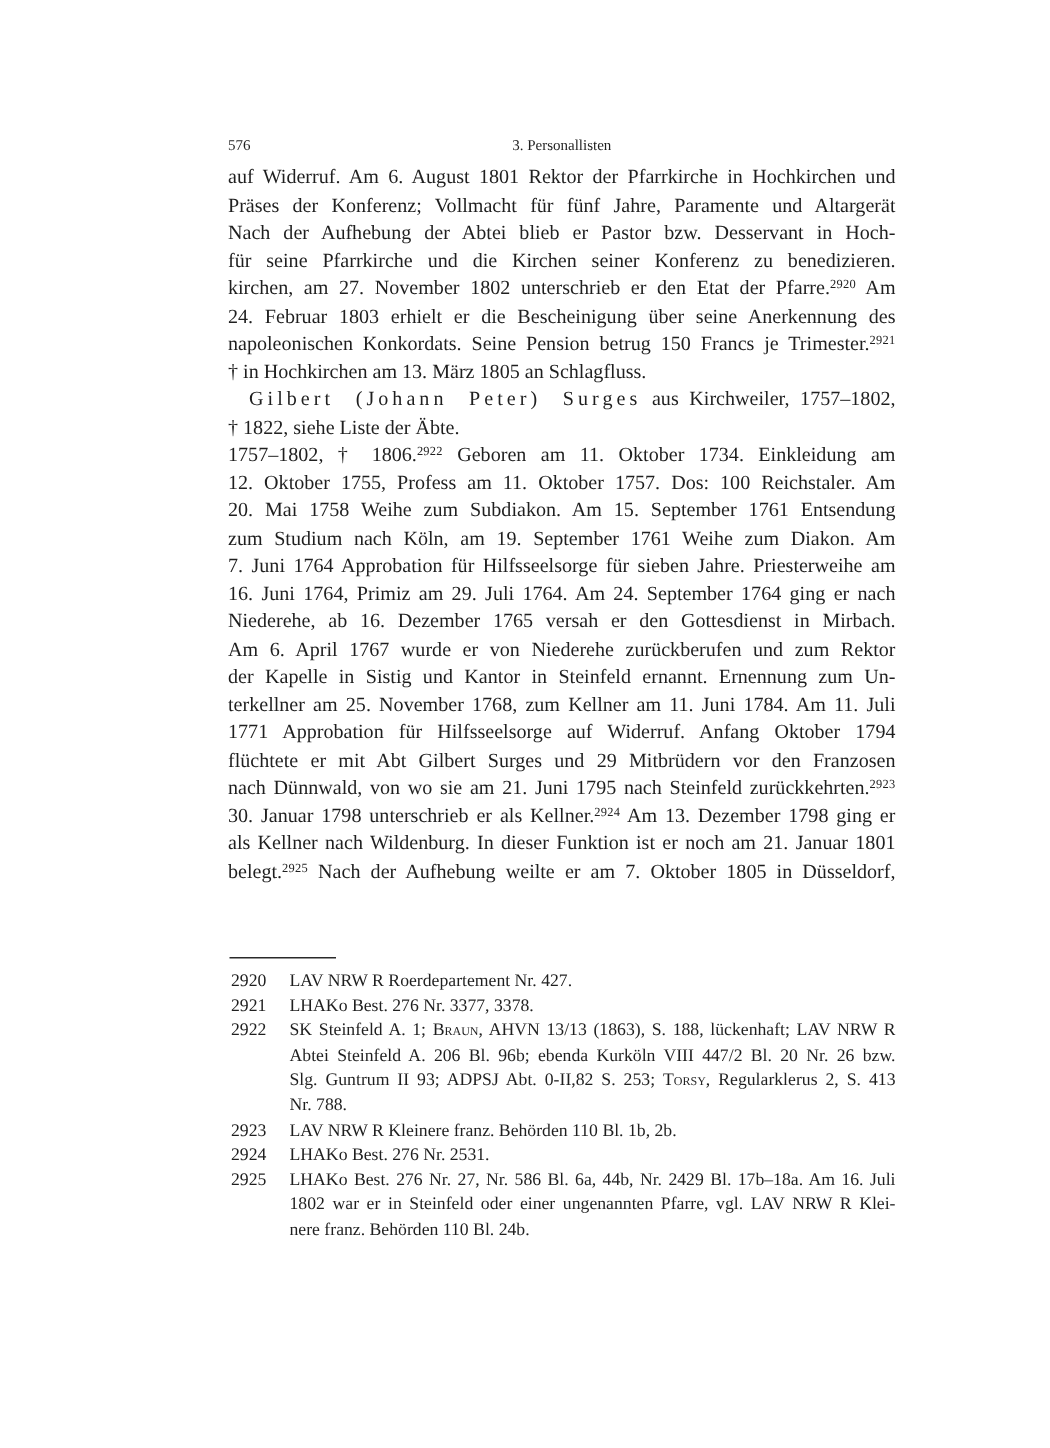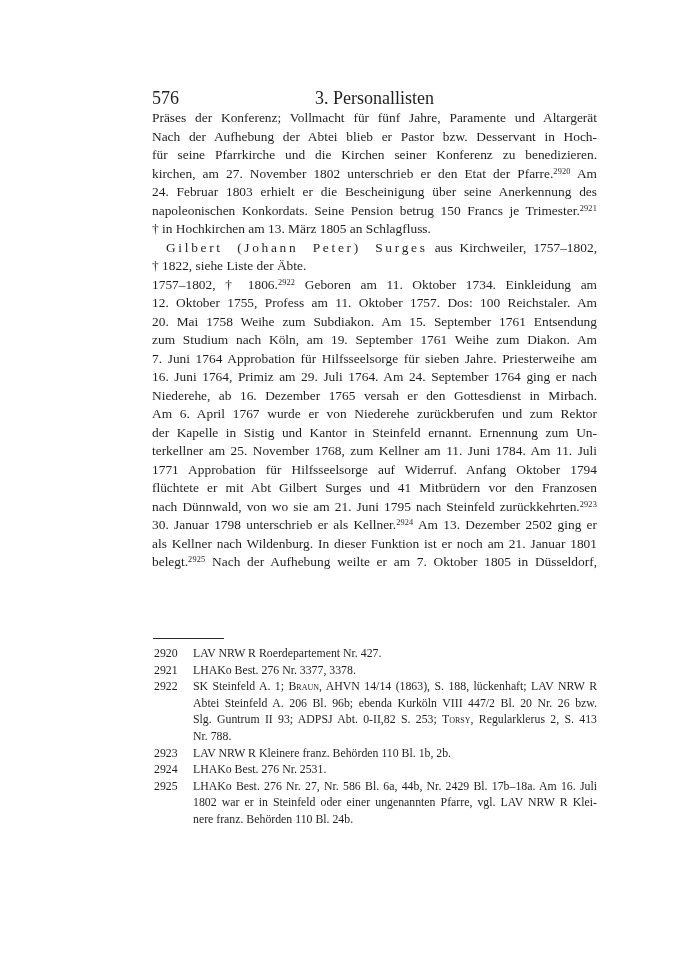--- a/index.html
+++ b/index.html
@@ -11,21 +11,21 @@
     color: #1f1f1f;
     font-family: "Liberation Serif", serif;
     overflow: hidden;
   }
   .running-header {
     position: absolute;
     top: 90px;
     left: 152px;
     width: 445px;
     height: 16px;
-    font-size: 18px;
+    font-size: 10px;
     line-height: 16px;
   }
   .page-num { position: absolute; left: 0; top: 0; }
   .running-title {
     position: absolute; left: 0; right: 0; top: 0;
     text-align: center;
   }
   .body-text {
     position: absolute;
     top: 109px;
@@ -81,43 +81,44 @@
 <body>
 
 <div class="page">
 
   <header class="running-header">
     <span class="page-num">576</span>
     <span class="running-title">3. Personallisten</span>
   </header>
 
   <main class="body-text" id="body-text">
+      <div class="line"><span>auf Widerruf. Am 6. August 1801 Rektor der Pfarrkirche in Hochkirchen und</span></div>
       <div class="line"><span>Präses der Konferenz; Vollmacht für fünf Jahre, Paramente und Altargerät</span></div>
       <div class="line"><span>Nach der Aufhebung der Abtei blieb er Pastor bzw. Desservant in Hoch-</span></div>
       <div class="line"><span>für seine Pfarrkirche und die Kirchen seiner Konferenz zu benedizieren.</span></div>
       <div class="line"><span>kirchen, am 27. November 1802 unterschrieb er den Etat der Pfarre.</span><sup class="fn-ref">2920</sup><span> Am</span></div>
       <div class="line"><span>24. Februar 1803 erhielt er die Bescheinigung über seine Anerkennung des</span></div>
       <div class="line"><span>napoleonischen Konkordats. Seine Pension betrug 150 Francs je Trimester.</span><sup class="fn-ref">2921</sup></div>
       <div class="line last"><span>† in Hochkirchen am 13. März 1805 an Schlagfluss.</span></div>
       <div class="line indent"><span class="spaced">Gilbert (Johann Peter) Surges</span><span> aus Kirchweiler, 1757–1802,</span></div>
       <div class="line last"><span>† 1822, siehe Liste der Äbte.</span></div>
       <div class="line"><span>1757–1802, † 1806.</span><sup class="fn-ref">2922</sup><span> Geboren am 11. Oktober 1734. Einkleidung am</span></div>
       <div class="line"><span>12. Oktober 1755, Profess am 11. Oktober 1757. Dos: 100 Reichstaler. Am</span></div>
       <div class="line"><span>20. Mai 1758 Weihe zum Subdiakon. Am 15. September 1761 Entsendung</span></div>
       <div class="line"><span>zum Studium nach Köln, am 19. September 1761 Weihe zum Diakon. Am</span></div>
       <div class="line"><span>7. Juni 1764 Approbation für Hilfsseelsorge für sieben Jahre. Priesterweihe am</span></div>
       <div class="line"><span>16. Juni 1764, Primiz am 29. Juli 1764. Am 24. September 1764 ging er nach</span></div>
       <div class="line"><span>Niederehe, ab 16. Dezember 1765 versah er den Gottesdienst in Mirbach.</span></div>
       <div class="line"><span>Am 6. April 1767 wurde er von Niederehe zurückberufen und zum Rektor</span></div>
       <div class="line"><span>der Kapelle in Sistig und Kantor in Steinfeld ernannt. Ernennung zum Un-</span></div>
       <div class="line"><span>terkellner am 25. November 1768, zum Kellner am 11. Juni 1784. Am 11. Juli</span></div>
       <div class="line"><span>1771 Approbation für Hilfsseelsorge auf Widerruf. Anfang Oktober 1794</span></div>
-      <div class="line"><span>flüchtete er mit Abt Gilbert Surges und 41 Mitbrüdern vor den Franzosen</span></div>
+      <div class="line"><span>flüchtete er mit Abt Gilbert Surges und 29 Mitbrüdern vor den Franzosen</span></div>
       <div class="line"><span>nach Dünnwald, von wo sie am 21. Juni 1795 nach Steinfeld zurückkehrten.</span><sup class="fn-ref">2923</sup></div>
-      <div class="line"><span>30. Januar 1798 unterschrieb er als Kellner.</span><sup class="fn-ref">2924</sup><span> Am 13. Dezember 2502 ging er</span></div>
+      <div class="line"><span>30. Januar 1798 unterschrieb er als Kellner.</span><sup class="fn-ref">2924</sup><span> Am 13. Dezember 1798 ging er</span></div>
       <div class="line"><span>als Kellner nach Wildenburg. In dieser Funktion ist er noch am 21. Januar 1801</span></div>
       <div class="line"><span>belegt.</span><sup class="fn-ref">2925</sup><span> Nach der Aufhebung weilte er am 7. Oktober 1805 in Düsseldorf,</span></div>
     </main>
 
   <section class="footnotes">
     <div class="fn-rule"></div>
     <div class="fn-list" id="fn-list">
         <div class="fn">
           <div class="fn-num">2920</div>
           <div class="fn-text">
@@ -126,21 +127,21 @@
         </div>
         <div class="fn">
           <div class="fn-num">2921</div>
           <div class="fn-text">
             <div class="fn-line last"><span>LHAKo Best. 276 Nr. 3377, 3378.</span></div>
           </div>
         </div>
         <div class="fn">
           <div class="fn-num">2922</div>
           <div class="fn-text">
-            <div class="fn-line"><span>SK Steinfeld A. 1; </span><span class="smallcaps">Braun</span><span>, AHVN 14/14 (1863), S. 188, lückenhaft; LAV NRW R</span></div>
+            <div class="fn-line"><span>SK Steinfeld A. 1; </span><span class="smallcaps">Braun</span><span>, AHVN 13/13 (1863), S. 188, lückenhaft; LAV NRW R</span></div>
             <div class="fn-line"><span>Abtei Steinfeld A. 206 Bl. 96b; ebenda Kurköln VIII 447/2 Bl. 20 Nr. 26 bzw.</span></div>
             <div class="fn-line"><span>Slg. Guntrum II 93; ADPSJ Abt. 0-II,82 S. 253; </span><span class="smallcaps">Torsy</span><span>, Regularklerus 2, S. 413</span></div>
             <div class="fn-line last"><span>Nr. 788.</span></div>
           </div>
         </div>
         <div class="fn">
           <div class="fn-num">2923</div>
           <div class="fn-text">
             <div class="fn-line last"><span>LAV NRW R Kleinere franz. Behörden 110 Bl. 1b, 2b.</span></div>
           </div>

